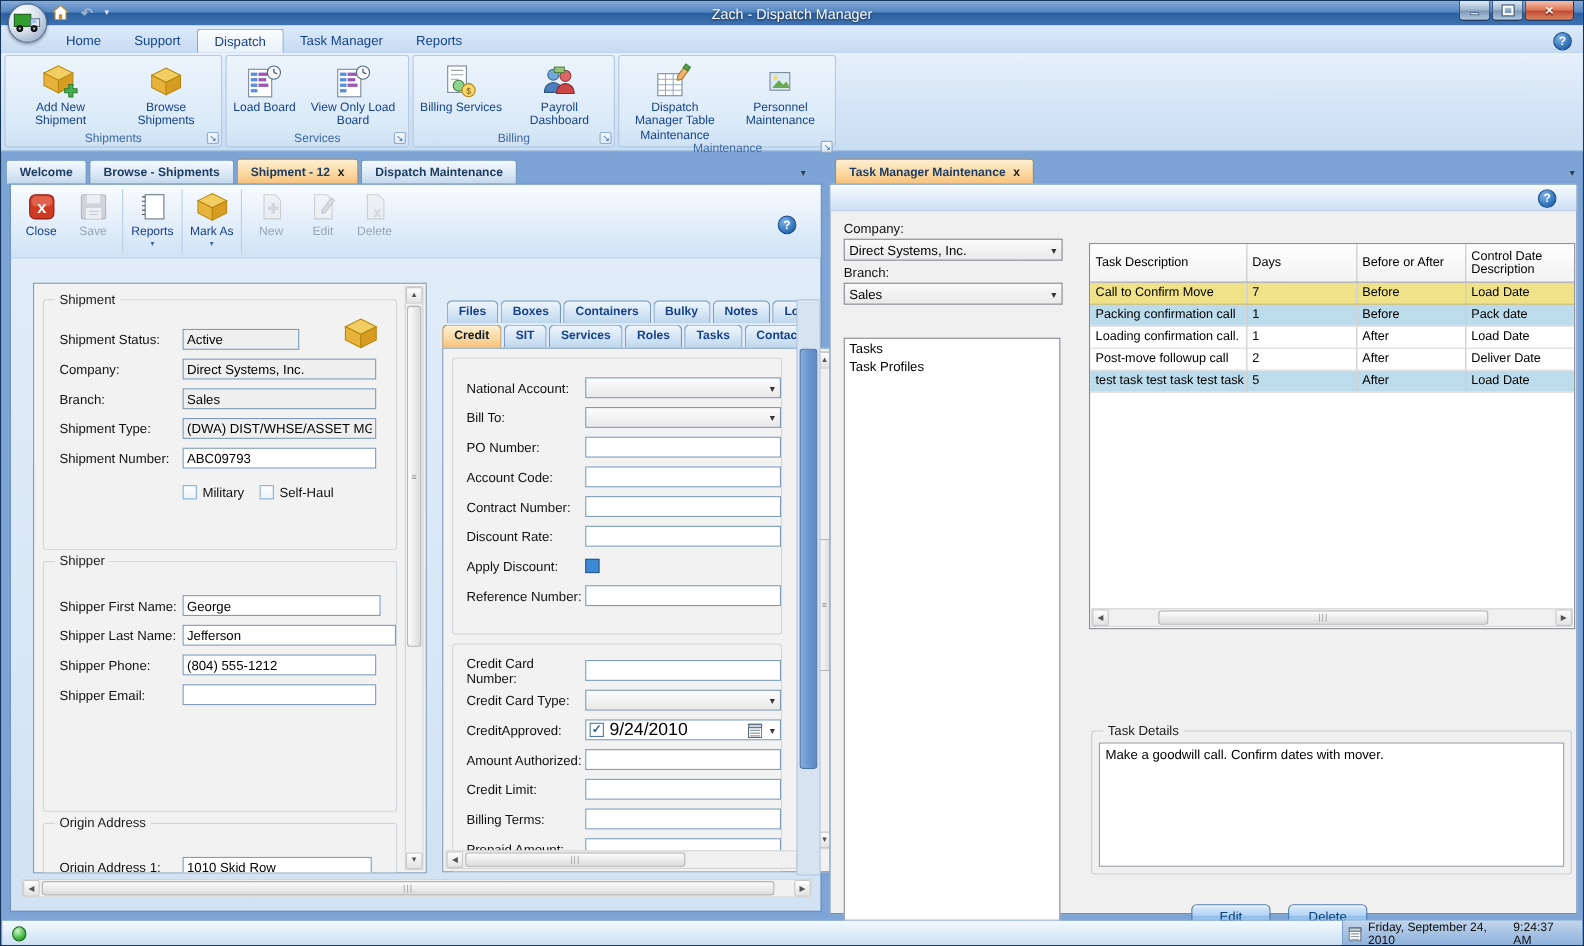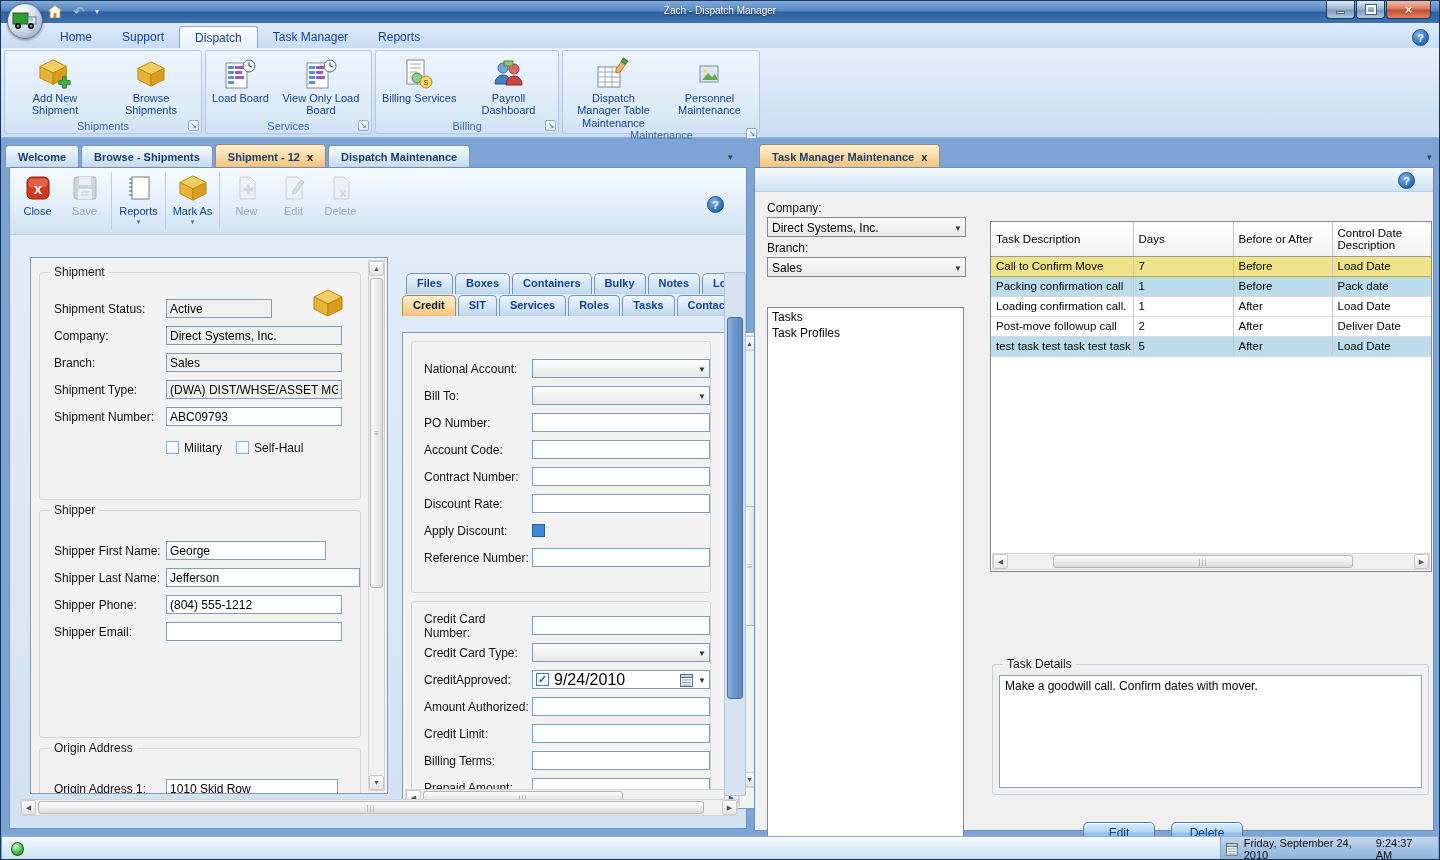--- a/index.html
+++ b/index.html
@@ -2,21 +2,21 @@
 <html><head>
 <meta charset="utf-8">
 <style>
   * { box-sizing: border-box; margin: 0; padding: 0; font-family: "Liberation Sans", sans-serif; }
   html,body { width:1440px; height:860px; background:#555; }
   .window { position:relative; width:1440px; height:860px; background:#7da4d4; overflow:hidden; border:1px solid #16365c; }
 
   
   .titlebar { position:absolute; left:0; top:0; width:100%; height:22px;
     background:linear-gradient(180deg,#86abd8 0%,#5586c2 45%,#2d609f 50%,#3f72b0 100%); }
-  .title-text { position:absolute; left:0; right:0; top:4px; text-align:center; color:#fff; font-size:10px; text-shadow:0 1px 2px rgba(0,0,0,.6); }
+  .title-text { position:absolute; left:0; right:0; top:4px; text-align:center; color:#fff; font-size:13px; text-shadow:0 1px 2px rgba(0,0,0,.6); }
   .app-orb { position:absolute; left:6px; top:2px; width:36px; height:36px; border-radius:50%; z-index:30;
     background:radial-gradient(circle at 32% 26%,#ffffff,#d9e2ee 45%,#93a9c4 90%); border:1px solid #55708f;
     display:flex; align-items:center; justify-content:center; box-shadow:0 1px 3px rgba(0,0,0,.4); }
   .qat { position:absolute; left:46px; top:3px; display:flex; gap:8px; align-items:center; z-index:30; }
   .qat .qbtn { width:16px; height:15px; display:flex; align-items:center; justify-content:center; }
   .qat .chev { color:#dfe9f4; font-size:8px; }
   .win-controls { position:absolute; right:8px; top:0; display:flex; z-index:40; }
   .wc { width:29px; height:18px; margin-left:1px; border:1px solid #1c3a5e; border-top:none;
     background:linear-gradient(#dfeaf5,#9fb6cf 45%,#8199b8 55%,#b3c8de); border-radius:0 0 4px 4px;
     display:flex; align-items:center; justify-content:center; color:#fff; font-size:11px; }
@@ -109,21 +109,21 @@
   .vscroll .sb-thumb { left:1px; width:13px; }
   .bluescroll { position:absolute; width:22px; background:#d7e3f1; border:1px solid #aec5de; border-radius:2px; }
   .bluescroll .sb-thumb { left:2px; width:16px; background:linear-gradient(90deg,#89aedd,#6b95cc 50%,#5d88c2); border:1px solid #4a72a8; }
 
   
   .dtab-row { position:absolute; display:flex; height:22px; align-items:flex-end; }
   .dtab { height:21px; padding:3px 10px; font-size:11px; font-weight:bold; color:#15428b;
     background:linear-gradient(#eef5fc,#d3e4f4 60%,#bdd6ec); border:1px solid #7397bd; border-bottom:none;
     border-radius:5px 5px 0 0; margin-right:2px; cursor:pointer; }
   .dtab.active { background:linear-gradient(#fdf0d3,#fbd9a3 55%,#f7c27c); border-color:#b3874a; color:#0d1b2a; }
-  #credit-panel { left:392px; top:164px; width:359px; height:477px; padding:0; }
+  #credit-panel { left:392px; top:148px; width:359px; height:477px; padding:0; }
   .cgroup { position:absolute; border:1px solid #d2d7dc; border-radius:3px; background:#f2f2f2; }
   #credit-g1 { left:8px; top:8px; width:300px; height:252px; padding-top:13px; }
   #credit-g2 { left:8px; top:268px; width:300px; height:230px; padding-top:10px; }
   .cf-row { display:flex; align-items:center; height:27px; padding-left:12px; }
   .cf-label { width:108px; font-size:12px; color:#111; flex:none; }
   .cf-input { width:178px; height:19px; border:1px solid #7f9db9; background:#fff; font-size:12px; padding:0 3px; }
   .cf-combo { width:178px; height:19px; border:1px solid #7f9db9; background:linear-gradient(#fdfdfd,#e8e8e8); position:relative; cursor:pointer; }
   .combo-face { position:absolute; left:4px; top:2px; font-size:12px; color:#000; }
   .combo-arrow { position:absolute; right:3px; top:5px; font-size:8px; color:#333; }
   .cf-date { width:178px; height:19px; border:1px solid #7f9db9; background:#fff; display:flex; align-items:center; gap:5px; padding-left:3px; position:relative; }
@@ -509,21 +509,21 @@
           <span class="cb-lab">Military</span>
           <span class="cbx"></span>
           <span class="cb-lab">Self-Haul</span>
         </div>
       </div>
 
       <div class="groupbox" style="height:228px; padding-top:26px;">
         <span class="gb-title">Shipper</span>
         <div class="f-row">
           <span class="f-label">Shipper First Name:</span>
-          <input class="f-input" style="width: 160px;" value="George">
+          <input class="f-input" style="width: 180px;" value="George">
         </div>
         <div class="f-row">
           <span class="f-label">Shipper Last Name:</span>
           <input class="f-input" style="width: 212px;" value="Jefferson">
         </div>
         <div class="f-row">
           <span class="f-label">Shipper Phone:</span>
           <input class="f-input" style="width: 176px;" value="(804) 555-1212">
         </div>
         <div class="f-row">

